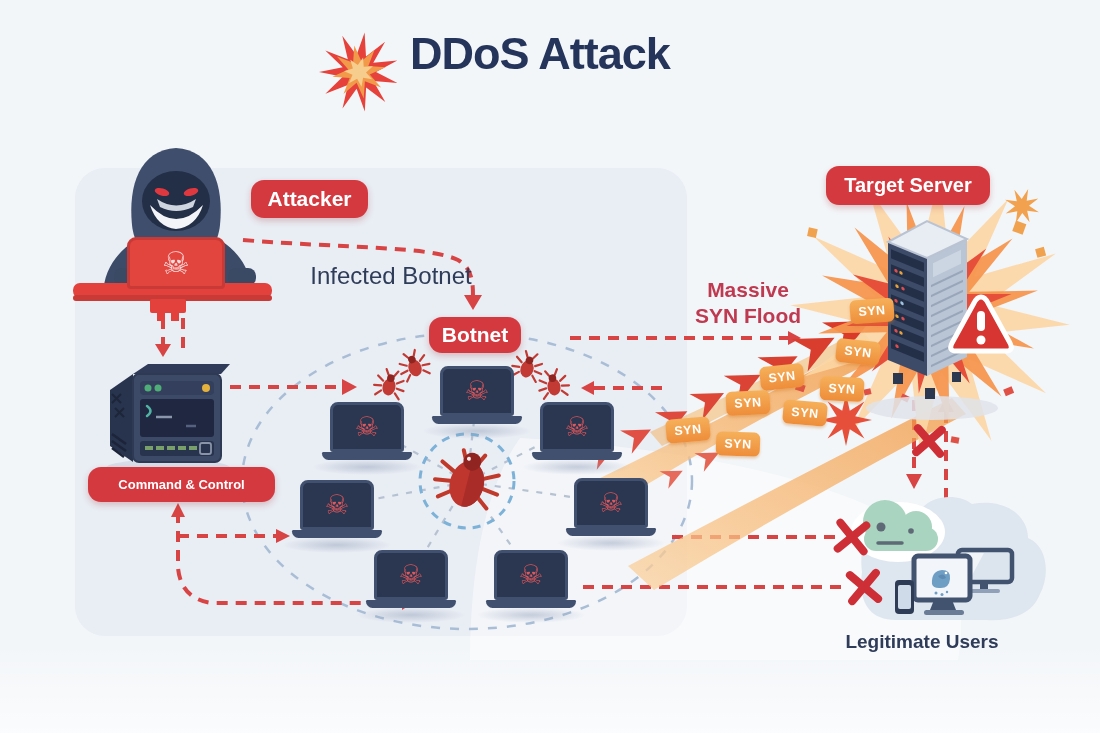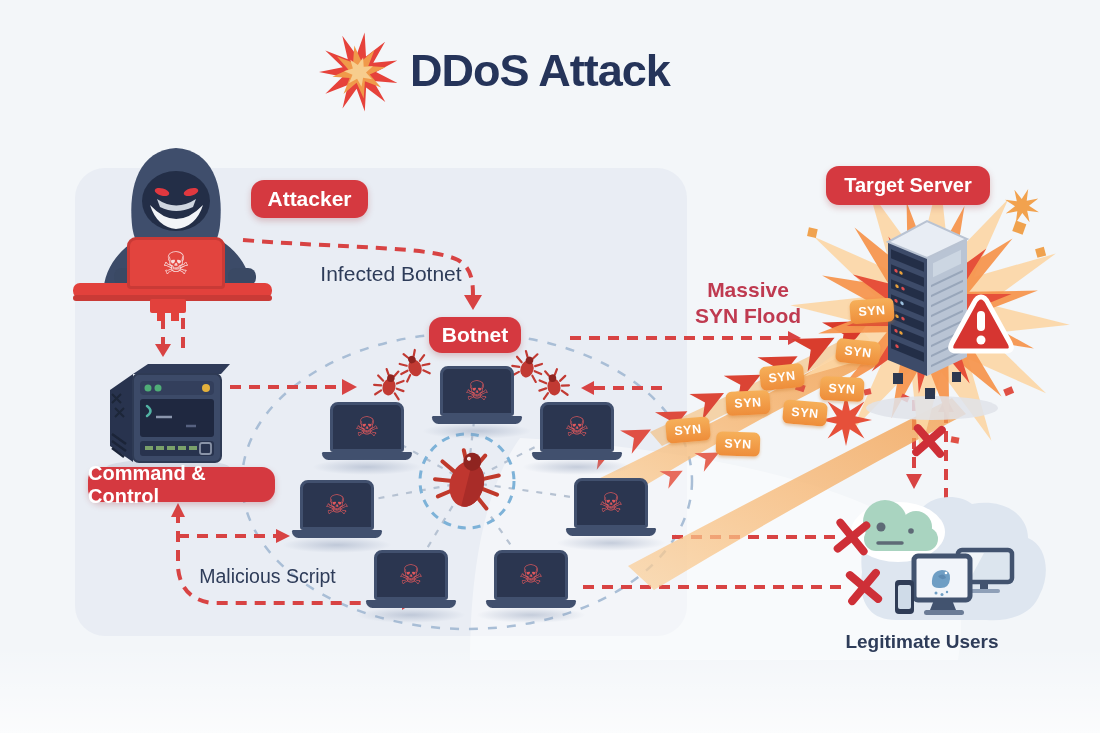--- a/index.html
+++ b/index.html
@@ -7,21 +7,21 @@
     position:relative;width:1100px;height:733px;overflow:hidden;
     background:#f3f6f9;
     font-family:"Liberation Sans","DejaVu Sans",sans-serif;
   }
   #panel{
     position:absolute;left:75px;top:168px;width:612px;height:468px;
     background:#e9edf4;border-radius:30px;z-index:0;
   }
   #art{position:absolute;left:0;top:0;z-index:1;}
   
-  #title-wrap{position:absolute;left:318px;top:28px;z-index:4;display:flex;align-items:center;gap:10px;}
+  #title-wrap{position:absolute;left:318px;top:28px;z-index:4;display:flex;align-items:flex-start;gap:10px;}
   #title-text{font-size:45px;font-weight:700;color:#25345a;letter-spacing:-1px;}
   
   .badge{
     position:absolute;z-index:3;background:#d53940;color:#fff;font-weight:700;
     display:flex;align-items:center;justify-content:center;border-radius:13px;
     box-shadow:0 3px 6px rgba(160,40,45,.25);
   }
   
   .caption{position:absolute;z-index:3;color:#2e3c59;text-align:center;}
   #syn-flood-caption{color:#bf3a50;font-weight:700;line-height:1.25;}
@@ -320,25 +320,24 @@
     <svg width="82" height="86" viewBox="0 0 82 86">
       <polygon fill="#e6423b" points="46.6,4.4 48.0,28.5 67.1,13.7 55.3,34.8 79.3,32.6 58.0,43.9 79.4,55.1 55.3,53.1 67.3,74.1 48.1,59.4 46.8,83.6 38.6,60.8 24.5,80.4 29.9,56.9 7.4,65.7 24.7,48.8 1.0,44.1 24.7,39.3 7.3,22.5 29.8,31.2 24.3,7.7 38.5,27.2"></polygon>
       <polygon fill="#f09a4a" points="36.3,17.4 43.4,33.3 56.5,21.9 50.3,38.1 67.6,39.3 51.7,46.4 63.1,59.5 46.9,53.3 45.7,70.6 38.6,54.7 25.5,66.1 31.7,49.9 14.4,48.7 30.3,41.6 18.9,28.5 35.1,34.7"></polygon>
       <polygon fill="#f7cd8d" points="45.1,29.6 45.7,38.8 54.9,38.2 48.0,44.4 54.1,51.2 45.1,49.7 43.5,58.8 39.1,50.7 31.0,55.2 34.5,46.7 26.0,43.2 34.9,40.6 32.3,31.8 39.8,37.1"></polygon>
     </svg>
     <div id="title-text">DDoS Attack</div>
   </div>
 
   <div class="badge" style="left:251px;top:180px;width:117px;height:38px;font-size:21px;">Attacker</div>
   <div class="badge" style="left:429px;top:317px;width:92px;height:36px;font-size:21px;text-align:right;">Botnet</div>
-  <div class="badge" style="left:88px;top:467px;width:187px;height:35px;font-size:20px;">Command &amp; Control</div>
+  <div class="badge" style="left:88px;top:467px;width:187px;height:35px;font-size:13px;">Command &amp; Control</div>
   <div class="badge" style="left:826px;top:166px;width:164px;height:39px;font-size:20px;">Target Server</div>
 
-  <div class="caption" style="left:296px;top:262px;width:190px;font-size:21px;font-weight:500;">Infected Botnet</div>
-  <div class="caption" style="left:180px;top:565px;width:175px;font-size:19.5px;font-weight:500;">Malicious Script</div>
+  <div class="caption" style="left:296px;top:262px;width:190px;font-size:24px;font-weight:500;">Infected Botnet</div>
   <div class="caption" id="syn-flood-caption" style="left:668px;top:277px;width:160px;font-size:21px;">
     <div>Massive</div>
     <div>SYN Flood</div>
   </div>
   <div class="caption" style="left:827px;top:631px;width:190px;font-size:19px;font-weight:600;">Legitimate Users</div>
 
   <div class="laptop red" style="left:127px;top:237px;">
     <div class="lap-screen">
       <span class="skull">☠</span>
     </div>

